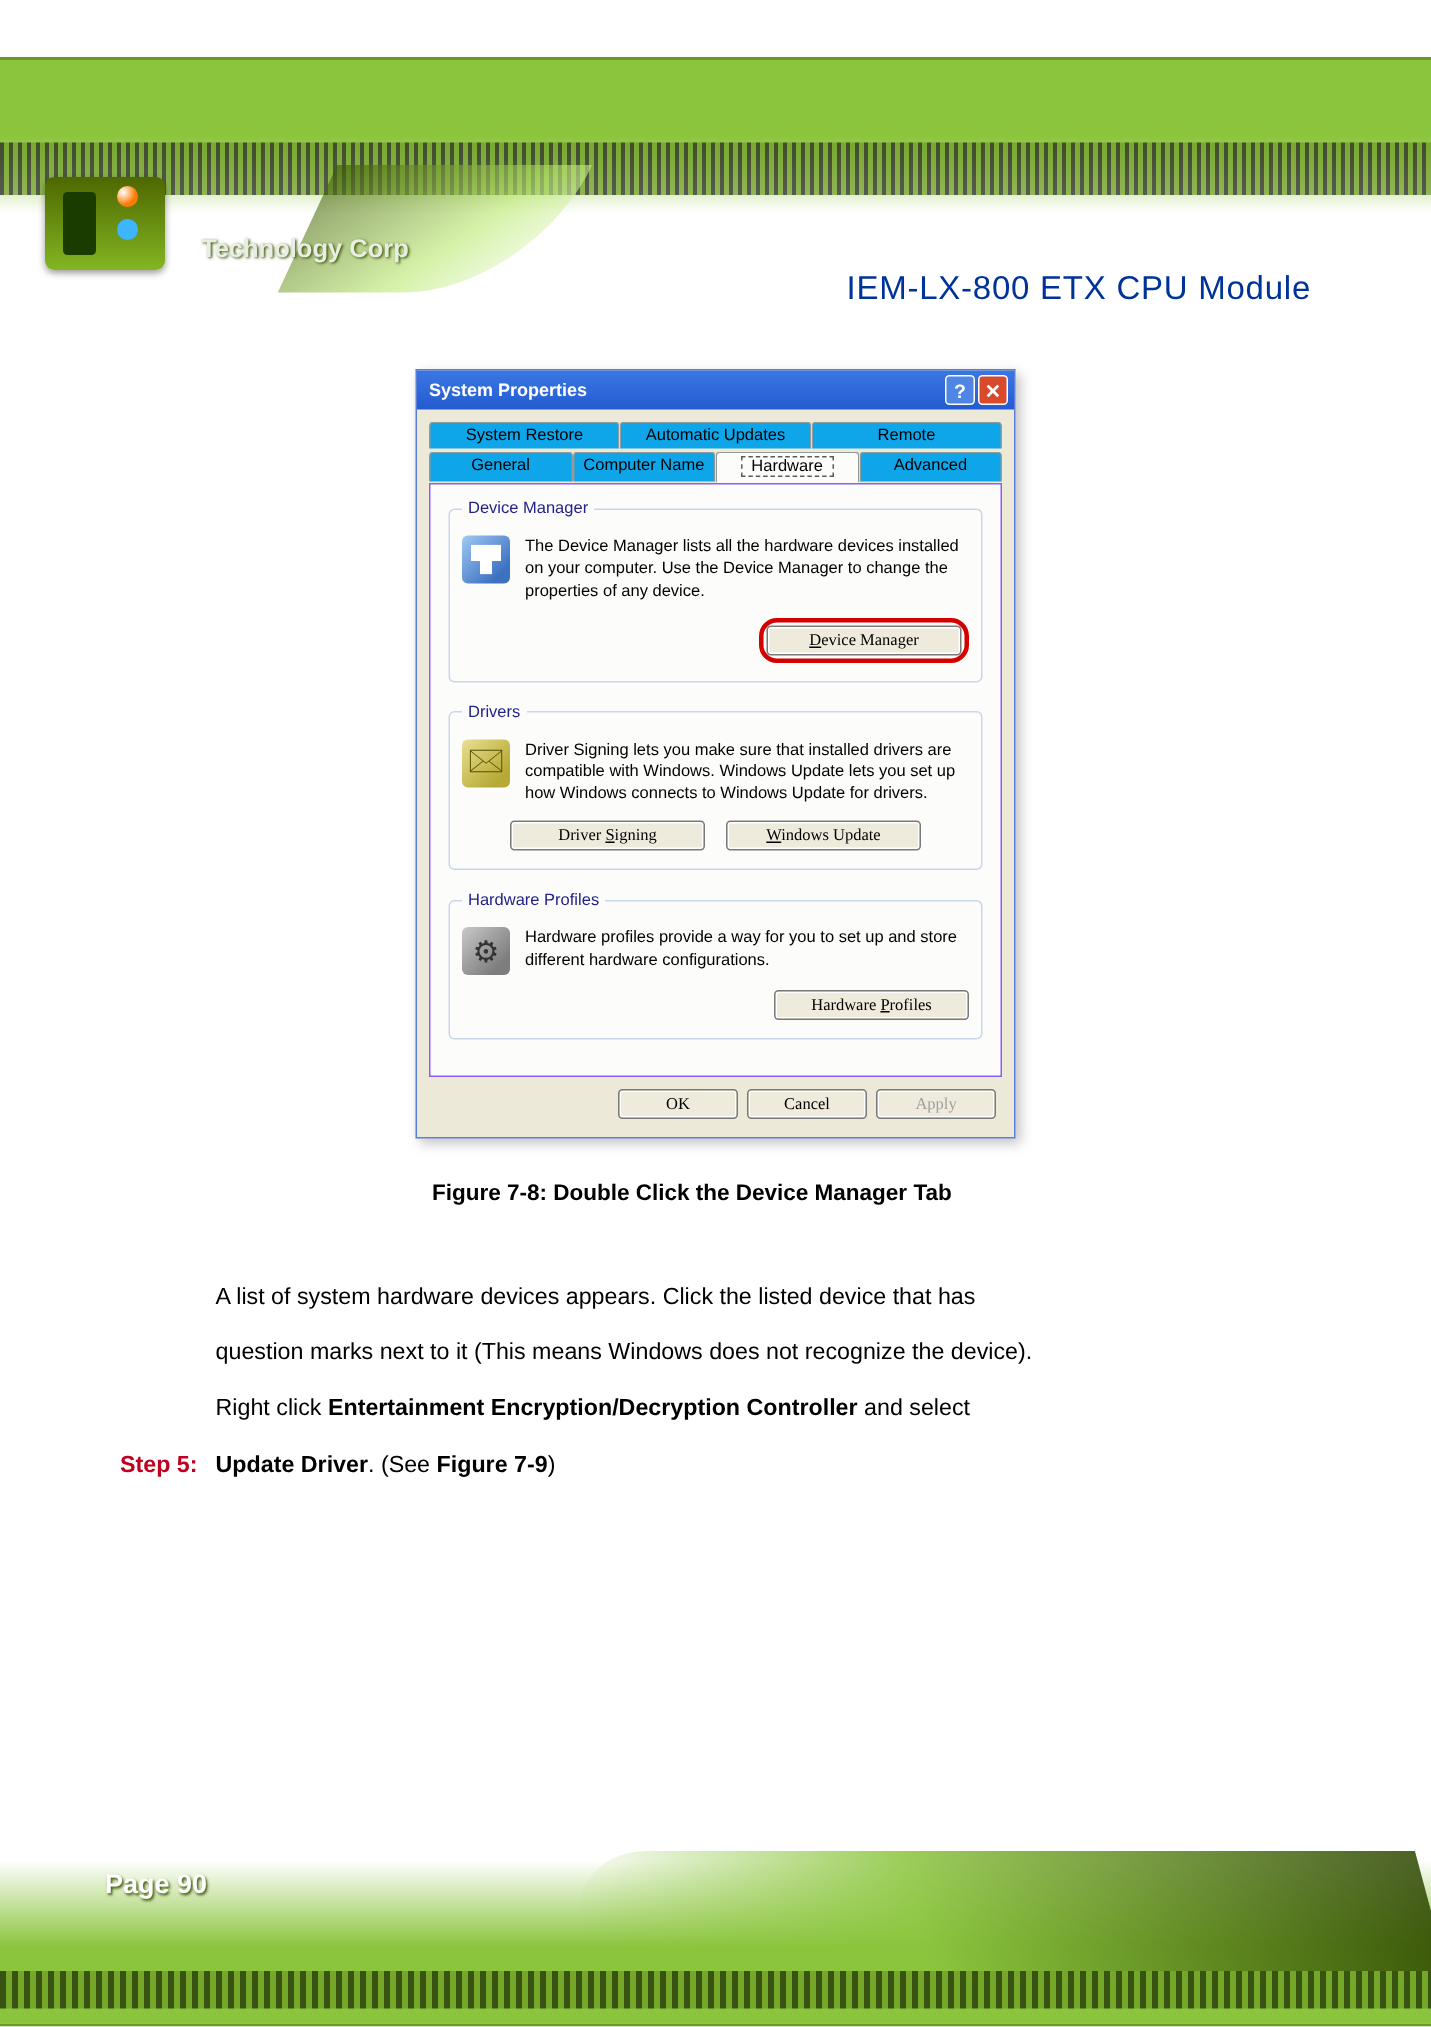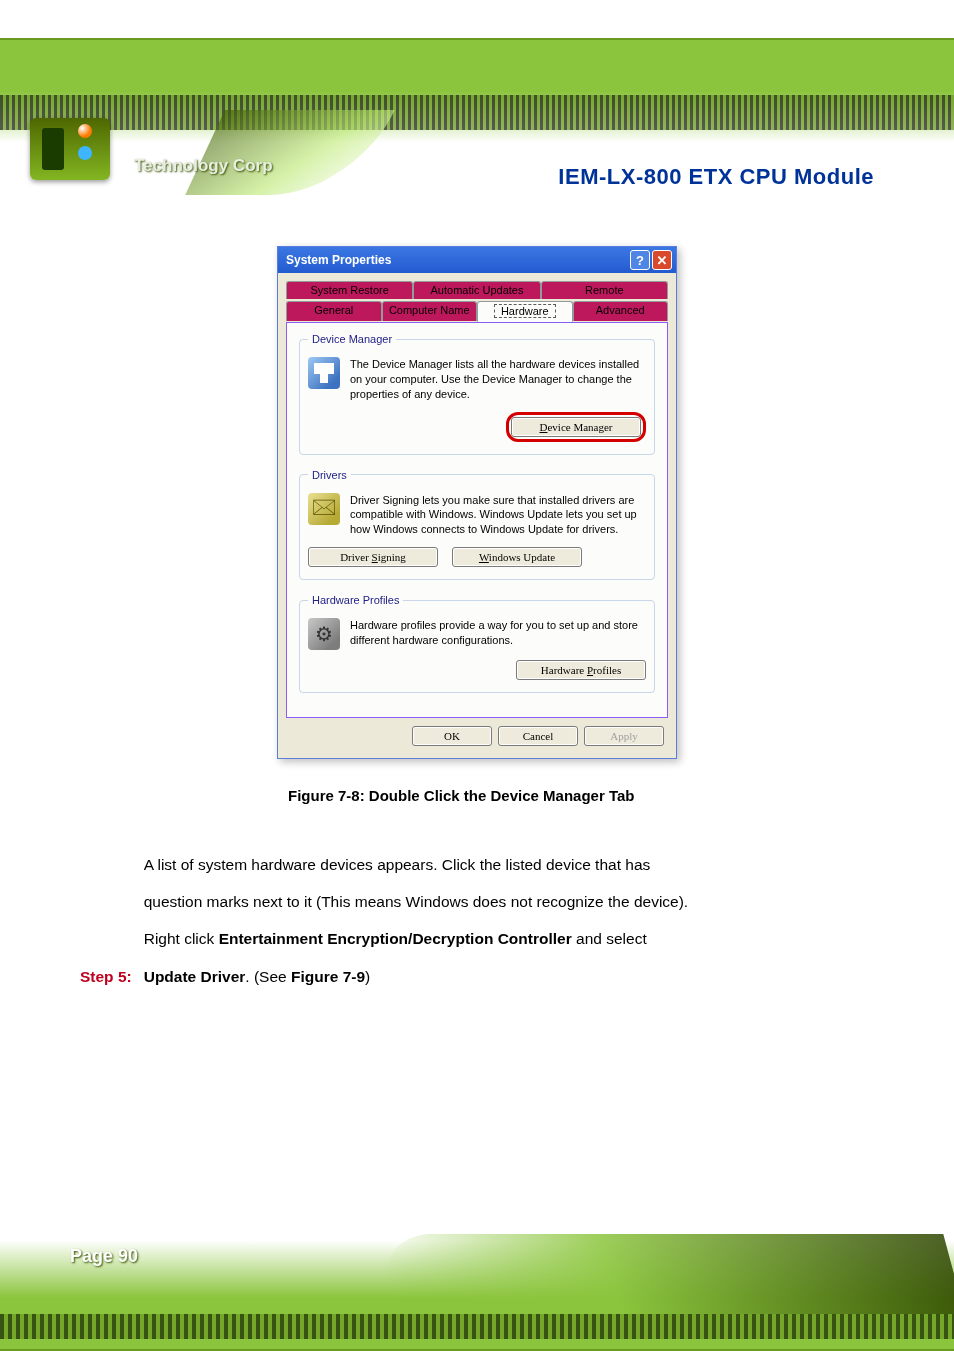--- a/index.html
+++ b/index.html
@@ -62,25 +62,25 @@
     position:absolute;
     top:70px; left:205px;
     width:170px; height:85px;
     border-radius:0 0 120px 0;
     background:linear-gradient(135deg,#3a5700 0%, #b9e86d 60%, #fff 100%);
     transform:skewX(-25deg);
     opacity:.6;
   }
   .doc-title {
     position: absolute;
-    top: 124px; left: 0; right: 80px;
+    top: 139px; left: 0; right: 80px;
     text-align: right;
     color: #003399;
     font-size: 22px;
-    font-weight: bold;
+    font-weight: normal;
     letter-spacing: .5px;
   }
 
   
   .content {
     position: absolute;
     top: 230px; left: 0; right: 0;
     padding: 16px 80px;
   }
 
@@ -119,21 +119,21 @@
   .win-close { background:#d94a2c; }
 
   .tabstrip { position: relative; height: 44px; margin: 8px 8px -3px 8px; }
   .tabrow { position: absolute; left:0; right:0; display:flex; }
   .tabrow.back { top:0; }
   .tabrow.front { top:20px; z-index: 3; }
   .tab {
     flex:1;
     border:1px solid #919b9c;
     border-bottom:none;
-    background:#be185d;
+    background:#0ea5e9;
     text-align:center;
     padding:2px 0 3px;
     border-radius:3px 3px 0 0;
     font-size:11px;
     position:relative;
   }
   .tab.active{
     background:#fcfcfa;
     z-index:5;
     border-bottom:1px solid #fcfcfa;
@@ -176,21 +176,21 @@
   .fs-icon.pc::after{
     content:""; position:absolute; inset:6px;
     background:#fff;
     clip-path: polygon(0 0,100% 0,100% 55%,70% 55%,70% 100%,30% 100%,30% 55%,0 55%);
   }
   .fs-icon.cert{background:linear-gradient(135deg,#e9e092 0,#b6a935 80%);}
   .fs-icon.cert::after{content:"🖂"; position:absolute; inset:0; display:flex;align-items:center;justify-content:center;font-size:22px;color:#5a5200;}
   .fs-icon.hw{background:linear-gradient(135deg,#c9c9c9 0,#7d7d7d 80%);}
   .fs-icon.hw::after{content:"⚙"; position:absolute; inset:0; display:flex;align-items:center;justify-content:center;font-size:20px;color:#333;}
   .fs-text{font-size:11px; line-height:1.35;}
-  .btnrow{display:flex; gap:14px; margin-top:10px; }
+  .btnrow{display:flex; gap:14px; margin-top:10px; justify-content:center;}
   button.xp{
     font: 11px Tahoma;
     background:#efebdc;
     border:1px solid #7a7a7a;
     border-radius:3px;
     padding:3px 0;
     min-width:130px;
     box-shadow: inset 0 0 0 1px #fff;
   }
   button.xp.small{min-width:80px;}

